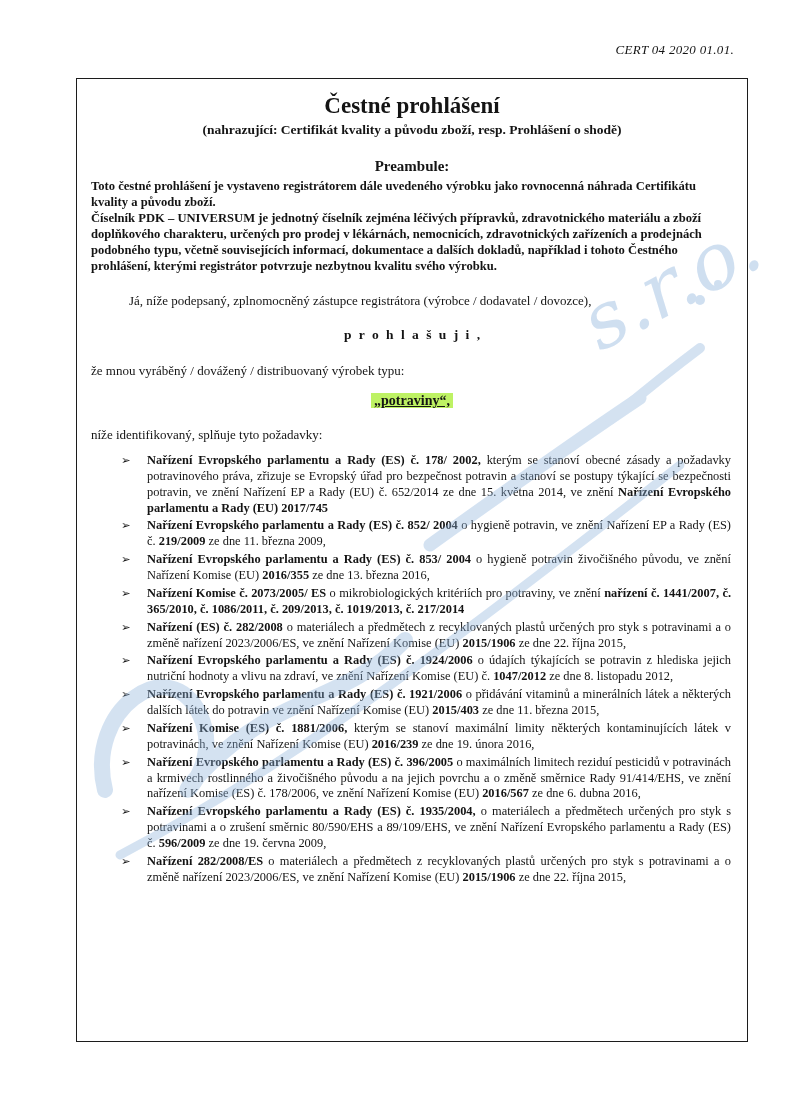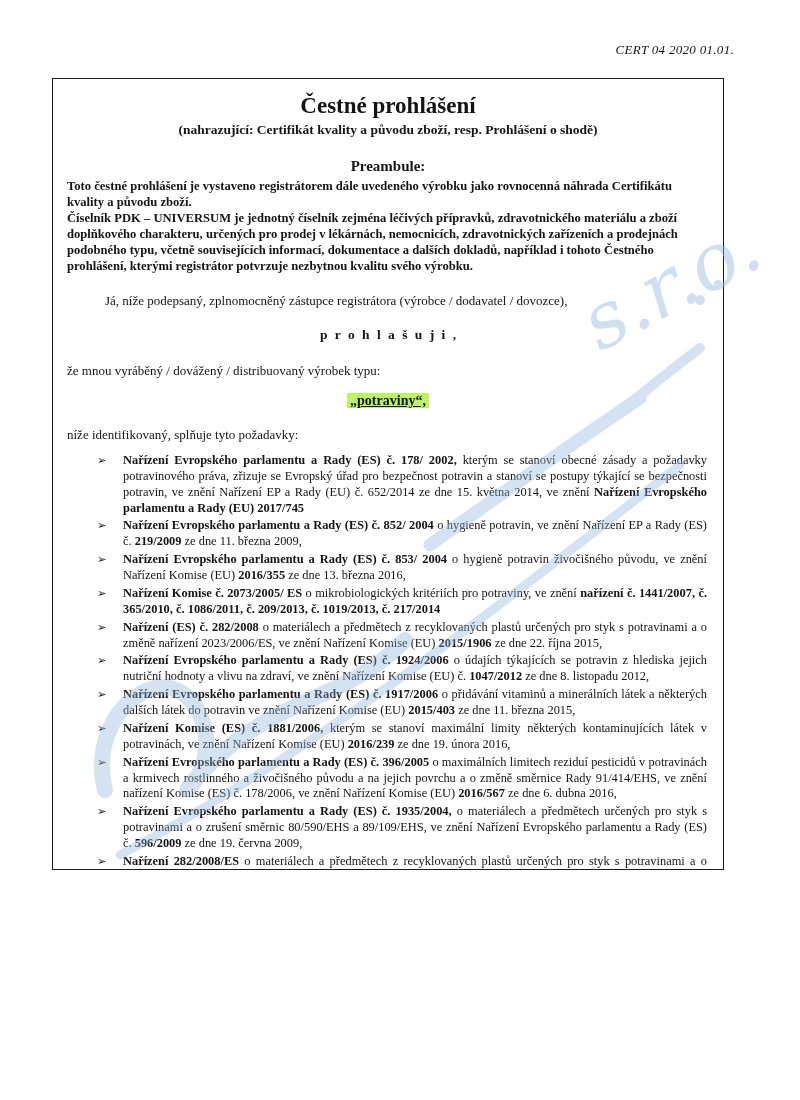--- a/index.html
+++ b/index.html
@@ -9,21 +9,21 @@
     color:#141414;
     font-family:"Liberation Serif", serif;
     position:relative;
   }
   .page { position:absolute; inset:0; }
   .cert-code {
     position:absolute; top:42px; right:66px;
     font-style:italic; font-size:13px; letter-spacing:0.3px;
   }
   .frame {
-    position:absolute; left:52px; top:78px; width:672px; height:792px;
+    position:absolute; left:76px; top:78px; width:672px; height:964px;
     border:1.5px solid #1c1c1c;
     padding:8px 14px 17px 14px;
     overflow:hidden;
     z-index:1;
   }
   .title { text-align:center; font-size:23px; font-weight:bold; margin-top:6px; }
   .subtitle { text-align:center; font-size:13.5px; font-weight:bold; margin-top:3px; }
   .preamble-heading { font-size:15px; font-weight:bold; margin-top:20px;text-align:center; }
   .preamble { margin-top:4px; }
   .pre-par { font-weight:bold; font-size:12.6px; line-height:1.27; text-align:left; }
@@ -77,21 +77,21 @@
     <p class="product-type"><span class="hl">„potraviny“,</span></p>
     <p class="req-line">níže identifikovaný, splňuje tyto požadavky:</p>
 
     <ul class="req-list">
         <li><span class="bullet">➢</span><span class="b">Nařízení Evropského parlamentu a Rady (ES) č. 178/ 2002, </span><span>kterým se stanoví obecné zásady a požadavky potravinového práva, zřizuje se Evropský úřad pro bezpečnost potravin a stanoví se postupy týkající se bezpečnosti potravin, ve znění Nařízení EP a Rady (EU) č. 652/2014 ze dne 15. května 2014, ve znění </span><span class="b">Nařízení Evropského parlamentu a Rady (EU) 2017/745</span></li>
         <li><span class="bullet">➢</span><span class="b">Nařízení Evropského parlamentu a Rady (ES) č. 852/ 2004 </span><span>o hygieně potravin, ve znění Nařízení EP a Rady (ES) č. </span><span class="b">219/2009</span><span> ze dne 11. března 2009,</span></li>
         <li><span class="bullet">➢</span><span class="b">Nařízení Evropského parlamentu a Rady (ES) č. 853/ 2004 </span><span>o hygieně potravin živočišného původu, ve znění Nařízení Komise (EU) </span><span class="b">2016/355</span><span> ze dne 13. března 2016,</span></li>
         <li><span class="bullet">➢</span><span class="b">Nařízení Komise č. 2073/2005/ ES </span><span>o mikrobiologických kritériích pro potraviny, ve znění </span><span class="b">nařízení č. 1441/2007, č. 365/2010, č. 1086/2011, č. 209/2013, č. 1019/2013, č. 217/2014</span></li>
         <li><span class="bullet">➢</span><span class="b">Nařízení (ES) č. 282/2008 </span><span>o materiálech a předmětech z recyklovaných plastů určených pro styk s potravinami a o změně nařízení 2023/2006/ES, ve znění Nařízení Komise (EU) </span><span class="b">2015/1906</span><span> ze dne 22. října 2015,</span></li>
         <li><span class="bullet">➢</span><span class="b">Nařízení Evropského parlamentu a Rady (ES) č. 1924/2006 </span><span> o údajích týkajících se potravin z hlediska jejich nutriční hodnoty a vlivu na zdraví, ve znění Nařízení Komise (EU) č. </span><span class="b">1047/2012</span><span> ze dne 8. listopadu 2012,</span></li>
-        <li><span class="bullet">➢</span><span class="b">Nařízení Evropského parlamentu a Rady (ES) č. 1917/2006 </span><span> o přidávání vitaminů a minerálních látek a některých dalších látek do potravin ve znění Nařízení Komise (EU) </span><span class="b">2015/403</span><span> ze dne 11. března 2015,</span></li>
+        <li><span class="bullet">➢</span><span class="b">Nařízení Evropského parlamentu a Rady (ES) č. 1921/2006 </span><span> o přidávání vitaminů a minerálních látek a některých dalších látek do potravin ve znění Nařízení Komise (EU) </span><span class="b">2015/403</span><span> ze dne 11. března 2015,</span></li>
         <li><span class="bullet">➢</span><span class="b">Nařízení Komise (ES) č. 1881/2006, </span><span>kterým se stanoví maximální limity některých kontaminujících látek v potravinách, ve znění Nařízení Komise (EU) </span><span class="b">2016/239</span><span> ze dne 19. února 2016,</span></li>
         <li><span class="bullet">➢</span><span class="b">Nařízení Evropského parlamentu a Rady (ES) č. 396/2005 </span><span>o maximálních limitech reziduí pesticidů v potravinách a krmivech rostlinného a živočišného původu a na jejich povrchu a o změně směrnice Rady 91/414/EHS, ve znění nařízení Komise (ES) č. 178/2006, ve znění Nařízení Komise (EU) </span><span class="b">2016/567</span><span> ze dne 6. dubna 2016,</span></li>
         <li><span class="bullet">➢</span><span class="b">Nařízení Evropského parlamentu a Rady (ES) č. 1935/2004, </span><span>o materiálech a předmětech určených pro styk s potravinami a o zrušení směrnic 80/590/EHS a 89/109/EHS, ve znění Nařízení Evropského parlamentu a Rady (ES) č. </span><span class="b">596/2009</span><span> ze dne 19. června 2009,</span></li>
         <li><span class="bullet">➢</span><span class="b">Nařízení 282/2008/ES </span><span>o materiálech a předmětech z recyklovaných plastů určených pro styk s potravinami a o změně nařízení 2023/2006/ES, ve znění Nařízení Komise (EU) </span><span class="b">2015/1906</span><span> ze dne 22. října 2015,</span></li>
       </ul>
 
   </div>
 
   <svg class="watermark" viewBox="0 0 800 1100" xmlns="http://www.w3.org/2000/svg">
     <g opacity="0.38" stroke="#8fb4dd" fill="none" stroke-linecap="round">

